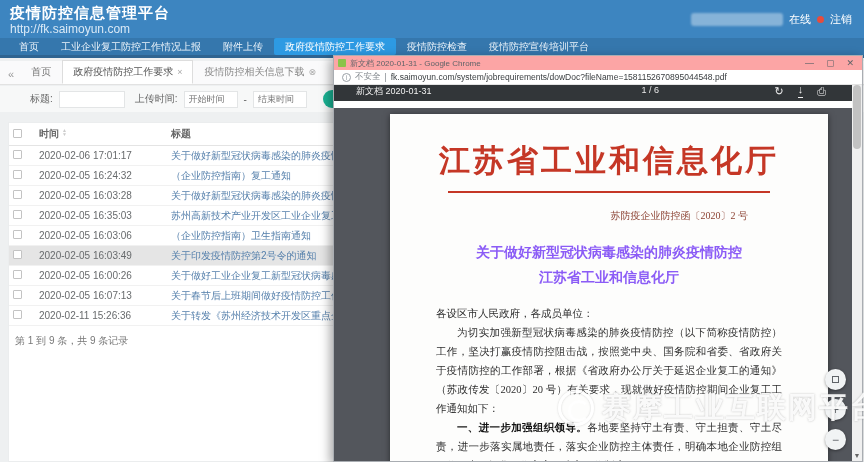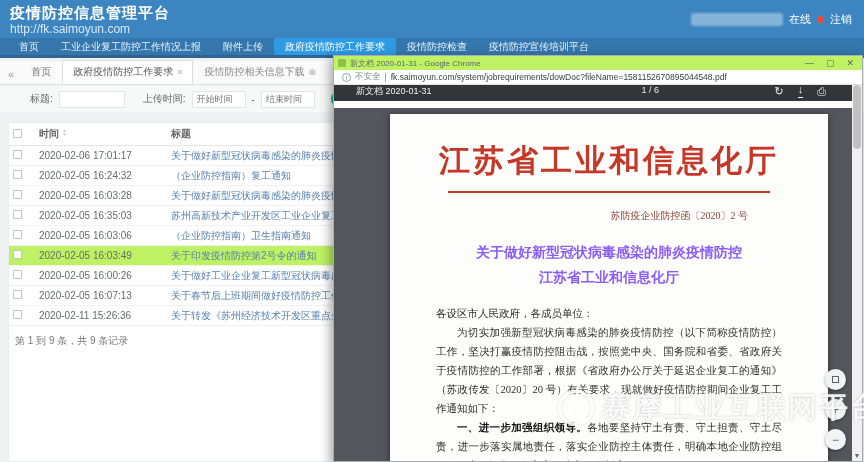--- a/index.html
+++ b/index.html
@@ -51,28 +51,28 @@
     border:1px solid #ebedee; }
   table.grid { border-collapse:collapse; width:100%; font-size:10px; table-layout:fixed; }
   .grid th { text-align:left; font-weight:bold; color:#666; border-bottom:1px solid #e4e4e4; padding:4px 4px; }
   .grid td { color:#676a6c; border-bottom:1px solid #f1f1f1; padding:2.5px 4px; white-space:nowrap;
     overflow:hidden; text-overflow:ellipsis; }
   .col-cb { width:26px; } .col-time { width:132px; }
   .cb { width:9px; height:9px; border:1px solid #c3c3c3; background:#fff; display:inline-block;
     border-radius:1px; cursor:pointer; }
   .sort { display:inline-block; vertical-align:1px; margin-left:3px; line-height:4px; }
   .sort span { display:block; font-size:5px; color:#ccc; }
-  tr.selected td { background:#bef264; }
+  tr.selected td { background:#e5e5e5; }
   .grid a { color:#547fab; text-decoration:none; cursor:pointer; }
   .pag { margin:8px 0 0 6px; font-size:10px; color:#777; }
 
   
   .popup { position:absolute; left:333px; top:55px; width:530px; height:407px; background:#fff;
     border:1px solid #a9adb2; box-shadow:-3px 3px 10px rgba(0,0,0,.35); z-index:10; }
-  .tbar { height:14px; background:#bef264; display:flex; align-items:center; padding:0 4px; }
+  .tbar { height:14px; background:#fca5a5; display:flex; align-items:center; padding:0 4px; }
   .doc-ico { width:8px; height:8px; background:#8bc34a; border-radius:1px; margin-right:4px; }
   .tbar .t { font-size:8px; color:#5f6368; flex:1; white-space:nowrap; overflow:hidden; }
   .winctl { display:flex; gap:12px; font-size:9px; color:#5f6368; padding-right:4px; }
   .winctl span { cursor:pointer; line-height:10px; }
   .abar { height:15px; background:#fff; border-bottom:1px solid #e3e3e3; display:flex; align-items:center;
     padding:0 8px; font-size:8.5px; color:#80868b; gap:4px; }
   .abar .info { width:9px; height:9px; border:1px solid #9aa0a6; border-radius:50%; font-size:7px;
     color:#9aa0a6; display:inline-flex; align-items:center; justify-content:center; }
   .abar .u { color:#3c4043; white-space:nowrap; overflow:hidden; }
   .pdfbar { height:16px; background:#323639; color:#f1f1f1; display:flex; align-items:flex-start;
@@ -163,21 +163,21 @@
         <span>疫情防控相关信息下载</span><span class="x">⊗</span>
       </div>
       <div class="tab">
         <span>疫情防控检查</span><span class="x">⊗</span>
       </div>
   </div>
 
   <div class="filters">
     <span>标题:</span>
     <input class="inp-title" style="">
-    <span style="margin-left:12px">上传时间:</span>
+    <span style="margin-left:4px">上传时间:</span>
     <input class="inp-date" placeholder="开始时间" style="">
     <span>-</span>
     <input class="inp-date" placeholder="结束时间" style="">
     <button class="btn btn-search">
       <span class="mag"></span>
       <span>搜索</span>
     </button>
     <button class="btn btn-reset">
       <span>↺</span>
       <span>重置</span>

